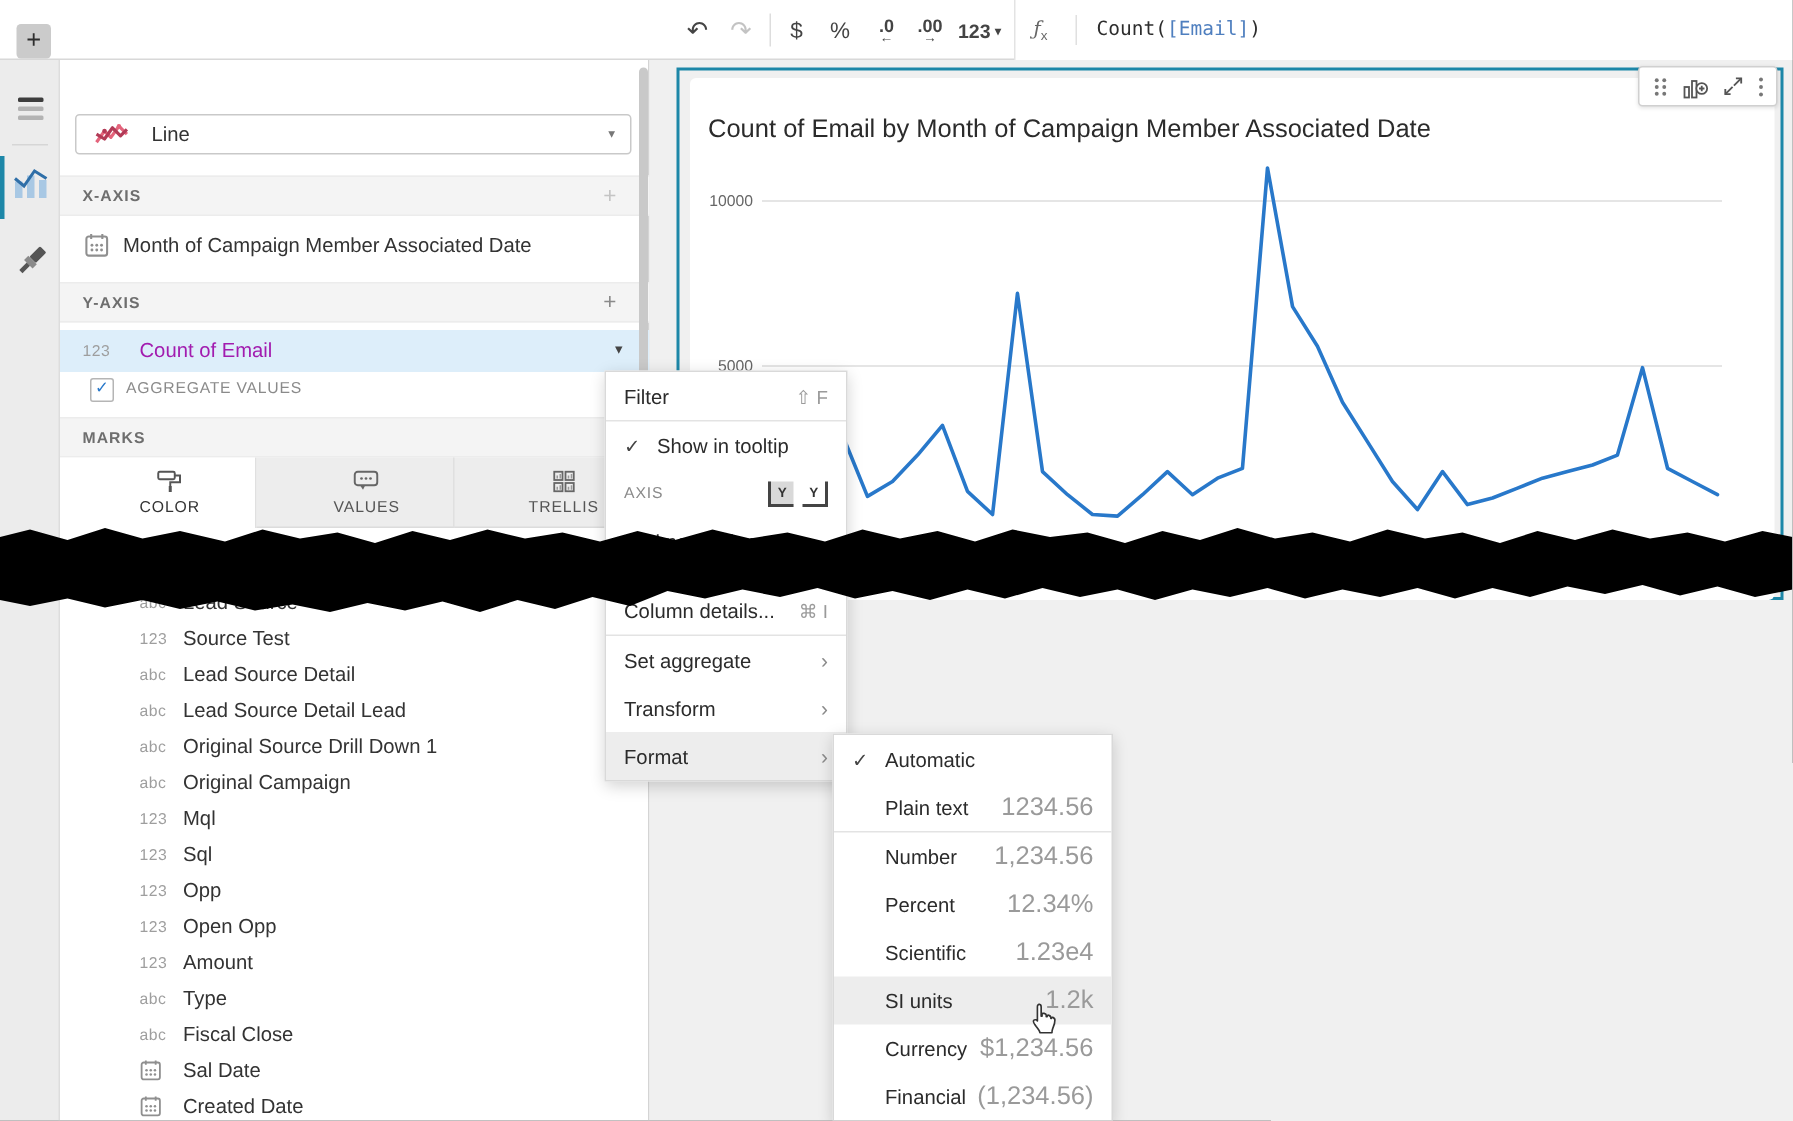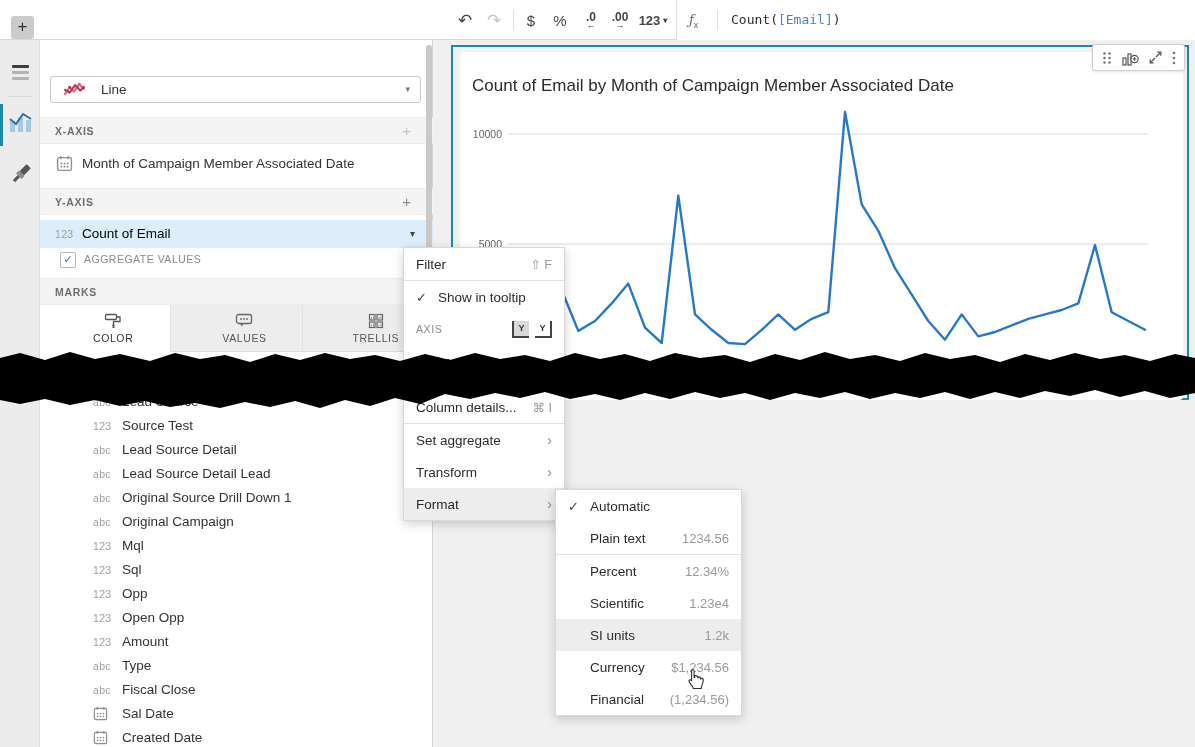--- a/index.html
+++ b/index.html
@@ -71,21 +71,21 @@
   .mrow .chev{color:#8a8a8a;font-size:14px;}
   .mrow .chk2{width:22px;font-size:13px;color:#444;}
   .mrow.hover{background:#ededed;}
   .mdiv{height:1px;background:#e3e3e3;}
   .axisrow{height:32px;display:flex;align-items:center;padding:0 12px;box-sizing:border-box;}
   .axisrow .al{flex:1;font-size:10.5px;letter-spacing:.6px;color:#8a8a8a;}
   .ybtn{width:15px;height:15px;display:flex;align-items:center;justify-content:center;
         font-size:9px;font-weight:700;color:#333;margin-left:6px;cursor:pointer;}
   .ybtn.l{border-left:2px solid #444;border-bottom:2px solid #444;background:#d9d9d9;}
   .ybtn.r{border-right:2px solid #444;border-bottom:2px solid #444;}
-  .sub-row .val{color:#9a9a9a;font-size:13px;}
+  .sub-row .val{color:#9a9a9a;font-size:17px;}
   .spacer14{height:14px;}
   
   .tear{left:0;top:346px;z-index:100;pointer-events:none;}
   .cursor{z-index:70;pointer-events:none;}
 </style>
 </head>
 <body>
 
 <div id="app">
 
@@ -176,21 +176,21 @@
     </svg>
     <span class="abs fieldrow-lbl" style="left:42px;line-height:28px">Month of Campaign Member Associated Date</span>
   </div>
 
   <div class="abs sec-h" style="top:188px">
     <span class="t">Y-AXIS</span>
     <span class="sec-plus" style="color:#8a8a8a">+</span>
   </div>
   <div class="abs ysel">
     <span class="abs ico-txt" style="left:15px;line-height:28px">123</span>
-    <span class="abs fieldrow-lbl" style="left:42px;line-height:28px;color:#000000">Count of Email</span>
+    <span class="abs fieldrow-lbl" style="left:53px;line-height:28px;color:#a21caf">Count of Email</span>
     <span class="abs" style="right:18px;line-height:28px;font-size:10px;color:#444">▾</span>
   </div>
   <div class="abs chk">✓</div>
   <div class="abs agg-lbl">AGGREGATE VALUES</div>
 
   <div class="abs sec-h" style="top:278px">
     <span class="t">MARKS</span>
   </div>
   <div class="abs tabs">
     <div class="tab active">
@@ -424,20 +424,25 @@
         <span class="val"></span>
     </div>
     <div class="mrow sub-row">
       <span class="chk2"></span>
         <span class="grow">Plain text</span>
         <span class="val">1234.56</span>
     </div>
     <div class="mdiv"></div>
     <div class="mrow sub-row">
       <span class="chk2"></span>
+        <span class="grow">Number</span>
+        <span class="val">1,234.56</span>
+    </div>
+    <div class="mrow sub-row">
+      <span class="chk2"></span>
         <span class="grow">Percent</span>
         <span class="val">12.34%</span>
     </div>
     <div class="mrow sub-row">
       <span class="chk2"></span>
         <span class="grow">Scientific</span>
         <span class="val">1.23e4</span>
     </div>
     <div class="mrow sub-row hover">
       <span class="chk2"></span>

